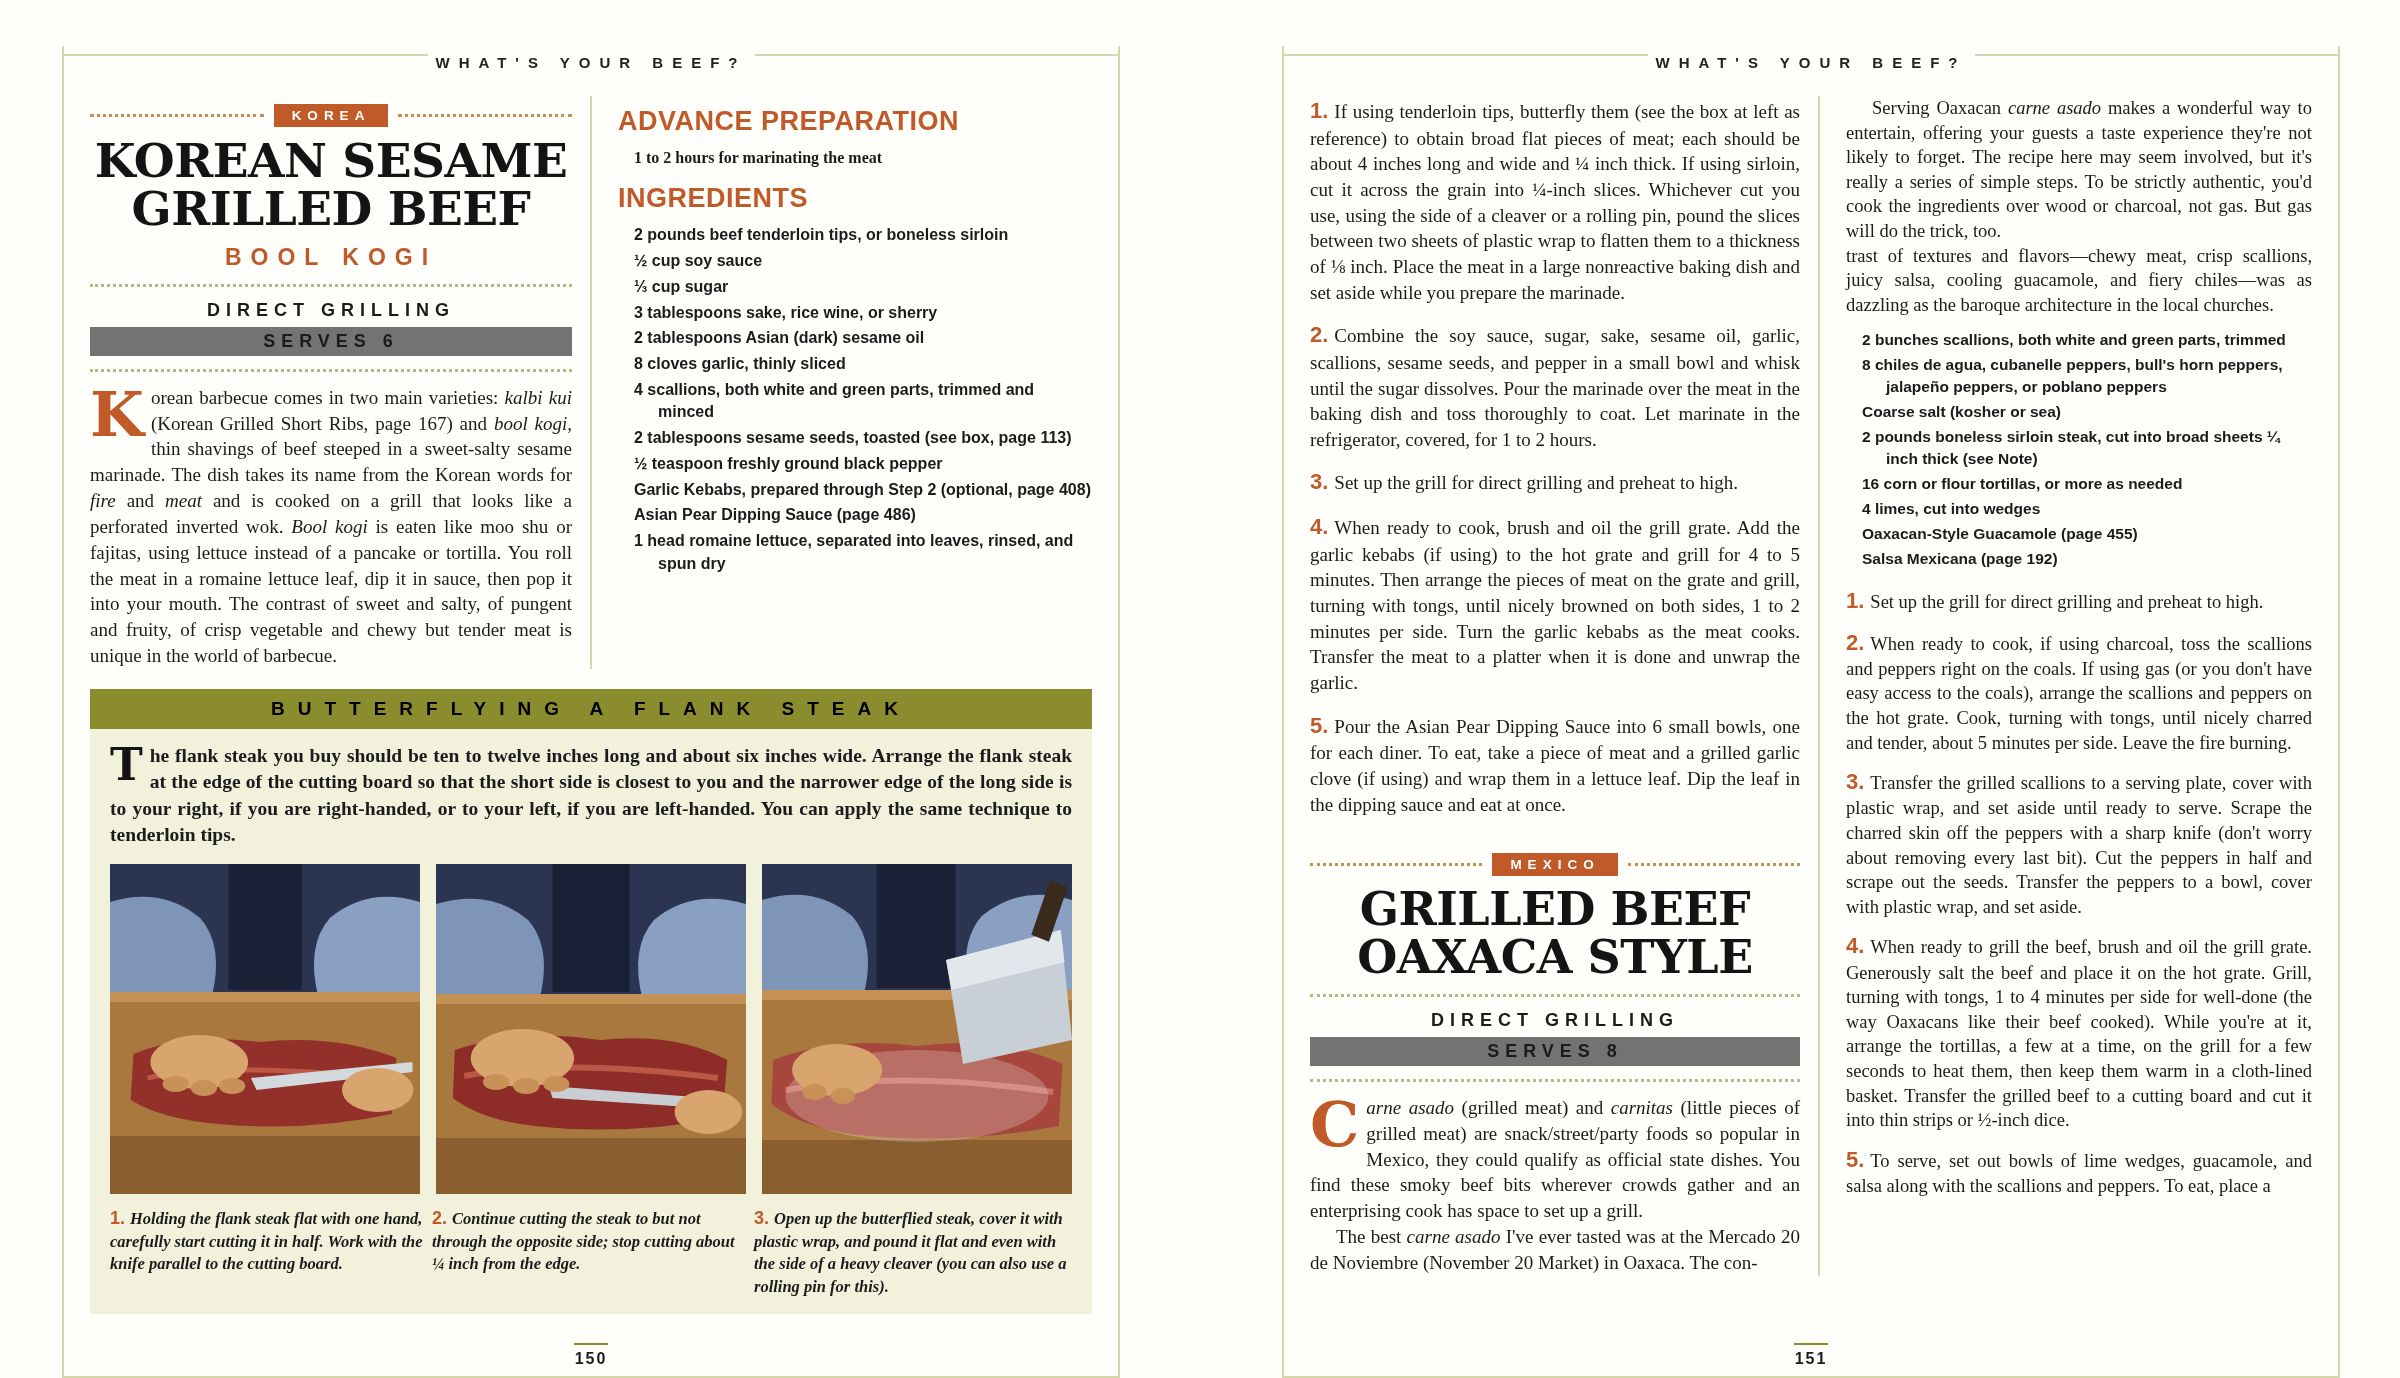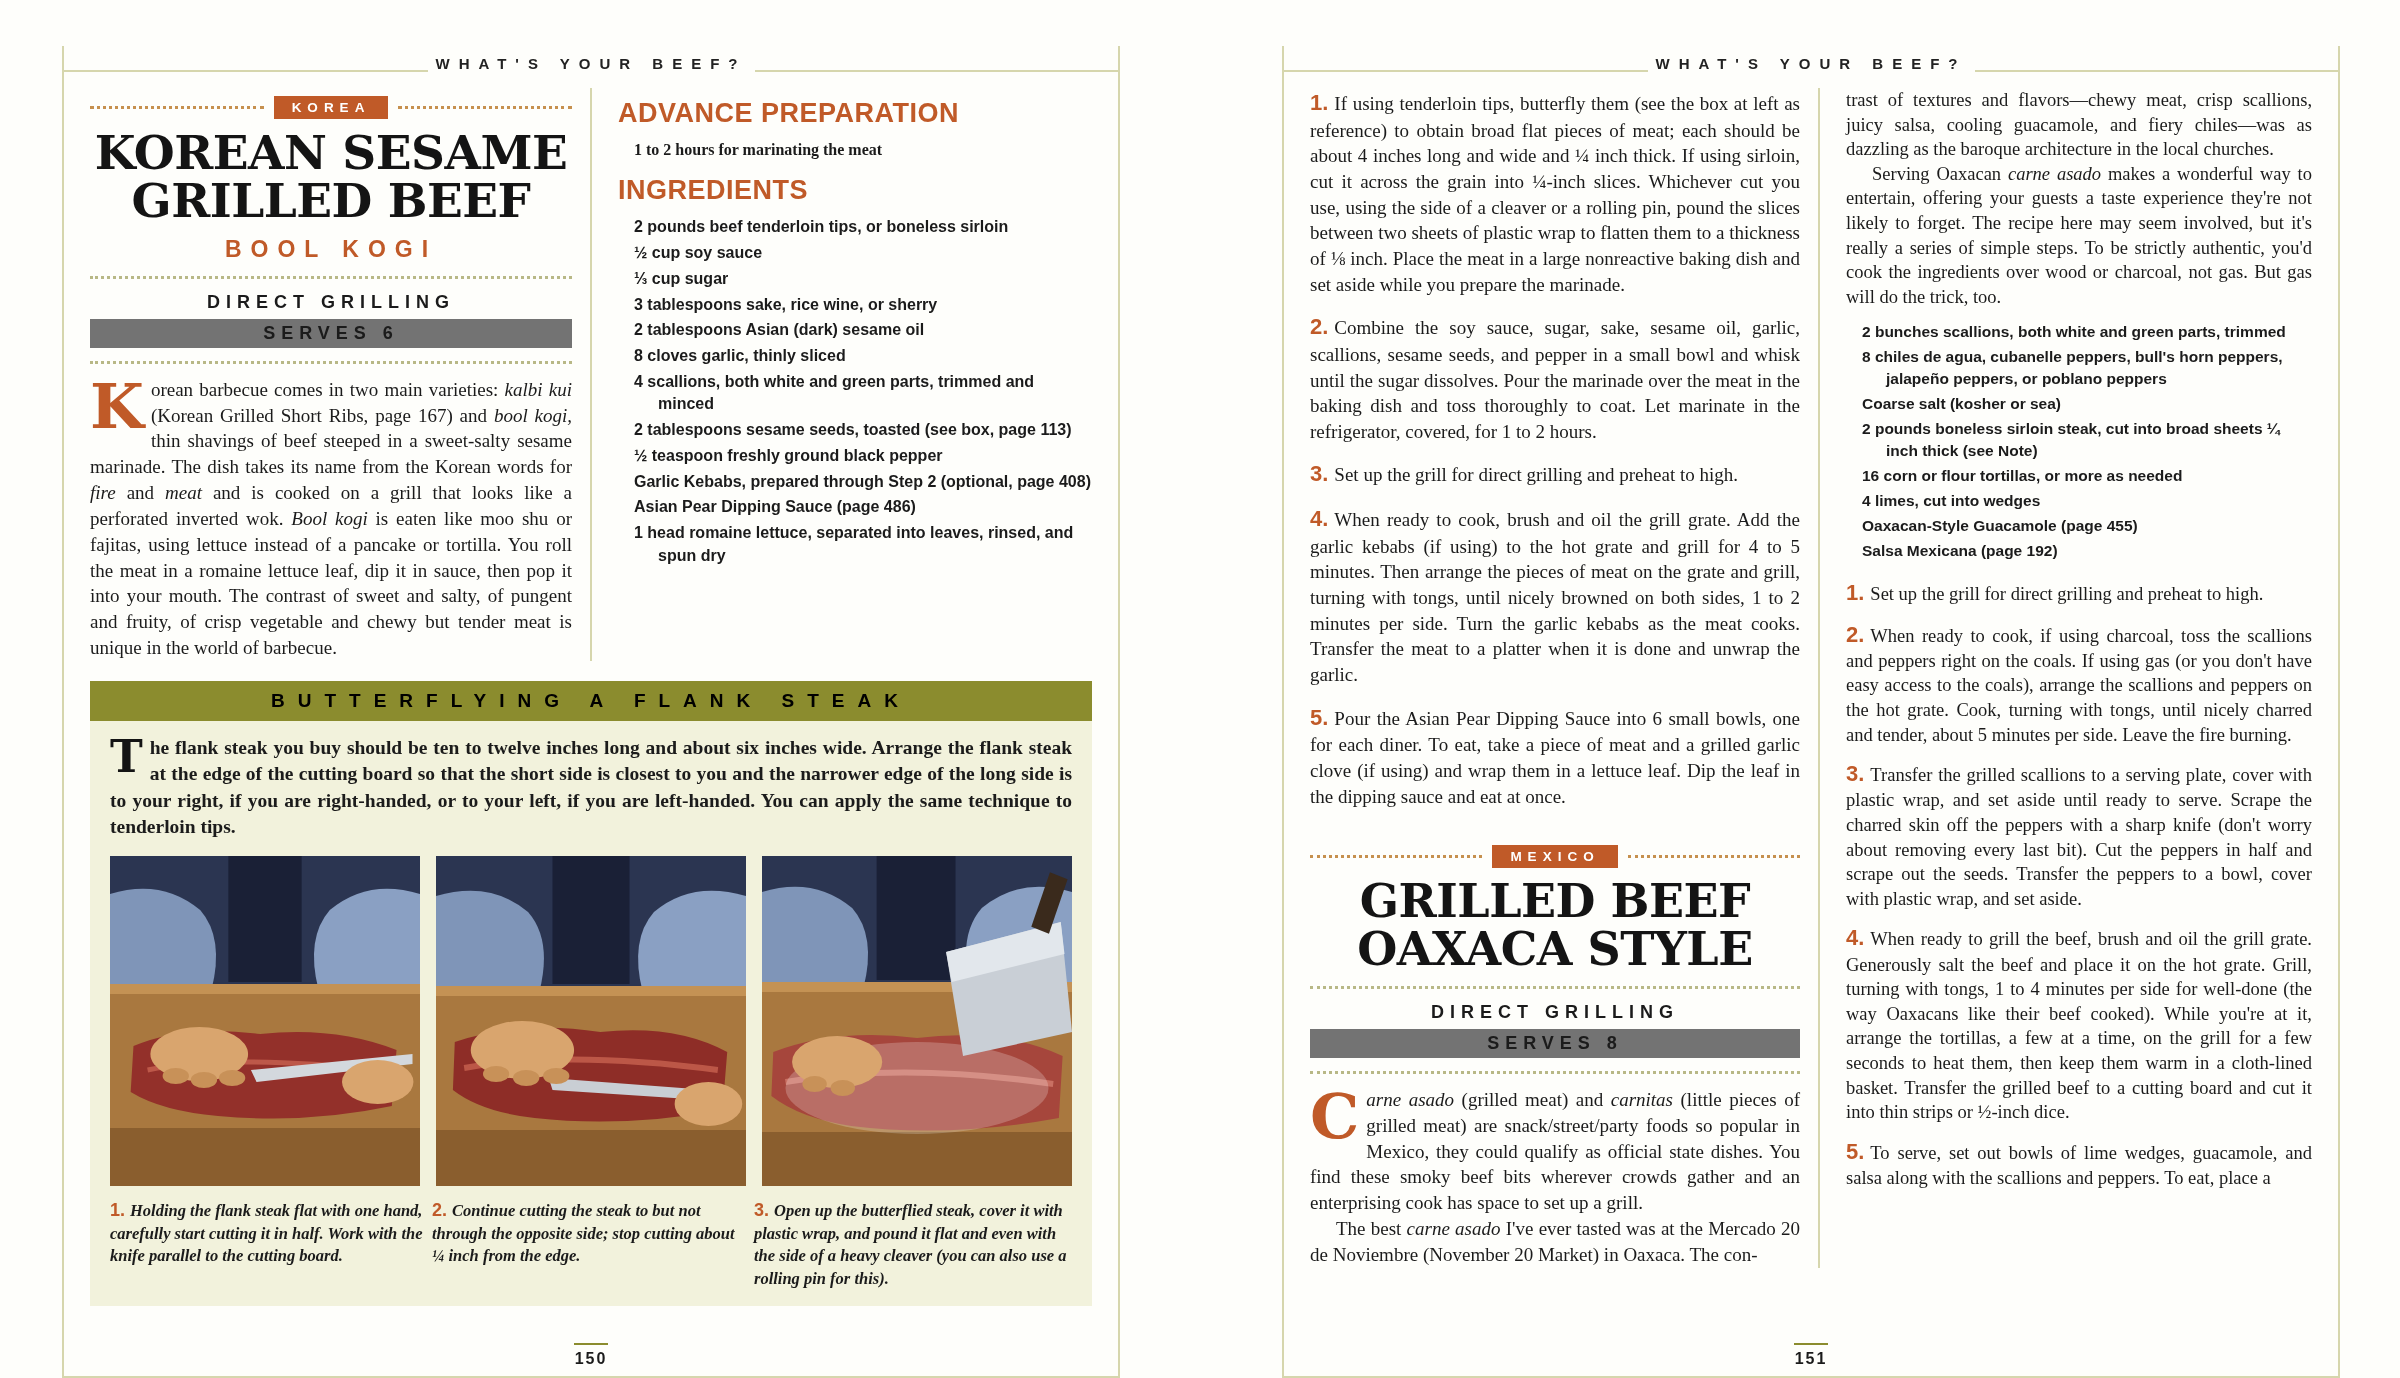--- a/index.html
+++ b/index.html
@@ -6,21 +6,21 @@
   html,body { background:#ffffff; }
   body { width:2400px; font-family:"Liberation Serif", serif; color:#1b1b1b; }
   .spread { position:relative; width:2400px; height:1378px; background:#fefefb; overflow:hidden; }
 
   .page { position:absolute; top:46px; height:1332px; width:1058px;
           border-left:2px solid #d6d6ad; border-right:2px solid #d6d6ad; border-bottom:2px solid #d6d6ad;
           padding:0 26px; background:#fefefb; overflow:hidden; }
   .page-left  { left:62px; }
   .page-right { left:1282px; }
 
-  .running-head { display:flex; align-items:flex-end; gap:8px; height:26px; margin:0 -26px; }
+  .running-head { display:flex; align-items:flex-start; gap:8px; height:26px; margin:8px -26px; }
   .rh-line { flex:1; border-top:2px solid #d6d6ad; }
   .rh-text { font-family:"Liberation Sans", sans-serif; font-weight:bold; font-size:15px; letter-spacing:9px; color:#222; white-space:nowrap; }
 
   .cols { display:flex; margin-top:16px; align-items:stretch; }
   .lcol { width:482px; }
   .rcol { flex:1; border-left:2px solid #d6d6ad; margin-left:18px; padding-left:26px; }
 
   .badge-row { display:flex; align-items:center; margin:8px 0 10px; }
   .badge-row .dots { flex:1; border-top:3px dotted #c6904e; }
   .badge { margin:0 10px; background:#c05a28; color:#fff; font-family:"Liberation Sans", sans-serif;
@@ -260,24 +260,24 @@
 
         <p class="bodytext">
           <span class="dropcap">C</span><span><span class="it">arne asado</span><span> (grilled meat) and </span><span class="it">carnitas</span><span> (little pieces of grilled meat) are snack/street/party foods so popular in Mexico, they could qualify as official state dishes. You find these smoky beef bits wherever crowds gather and an enterprising cook has space to set up a grill.</span></span>
         </p>
         <p class="bodytext indent">
           <span><span>The best </span><span class="it">carne asado</span><span> I've ever tasted was at the Mercado 20 de Noviembre (November 20 Market) in Oaxaca. The con-</span></span>
         </p>
       </div>
 
       <div class="rcol2">
-        <p class="bodytext">trast of textures and flavors—chewy meat, crisp scallions, juicy salsa, cooling guacamole, and fiery chiles—was as dazzling as the baroque architecture in the local churches.</p>
         <p class="bodytext indent">
           <span><span>Serving Oaxacan </span><span class="it">carne asado</span><span> makes a wonderful way to entertain, offering your guests a taste experience they're not likely to forget. The recipe here may seem involved, but it's really a series of simple steps. To be strictly authentic, you'd cook the ingredients over wood or charcoal, not gas. But gas will do the trick, too.</span></span>
         </p>
+        <p class="bodytext">trast of textures and flavors—chewy meat, crisp scallions, juicy salsa, cooling guacamole, and fiery chiles—was as dazzling as the baroque architecture in the local churches.</p>
 
         <ul class="ing">
           <li>2 bunches scallions, both white and green parts, trimmed</li>
           <li>8 chiles de agua, cubanelle peppers, bull's horn peppers, jalapeño peppers, or poblano peppers</li>
           <li>Coarse salt (kosher or sea)</li>
           <li>2 pounds boneless sirloin steak, cut into broad sheets ¼ inch thick (see Note)</li>
           <li>16 corn or flour tortillas, or more as needed</li>
           <li>4 limes, cut into wedges</li>
           <li>Oaxacan-Style Guacamole (page 455)</li>
           <li>Salsa Mexicana (page 192)</li>

